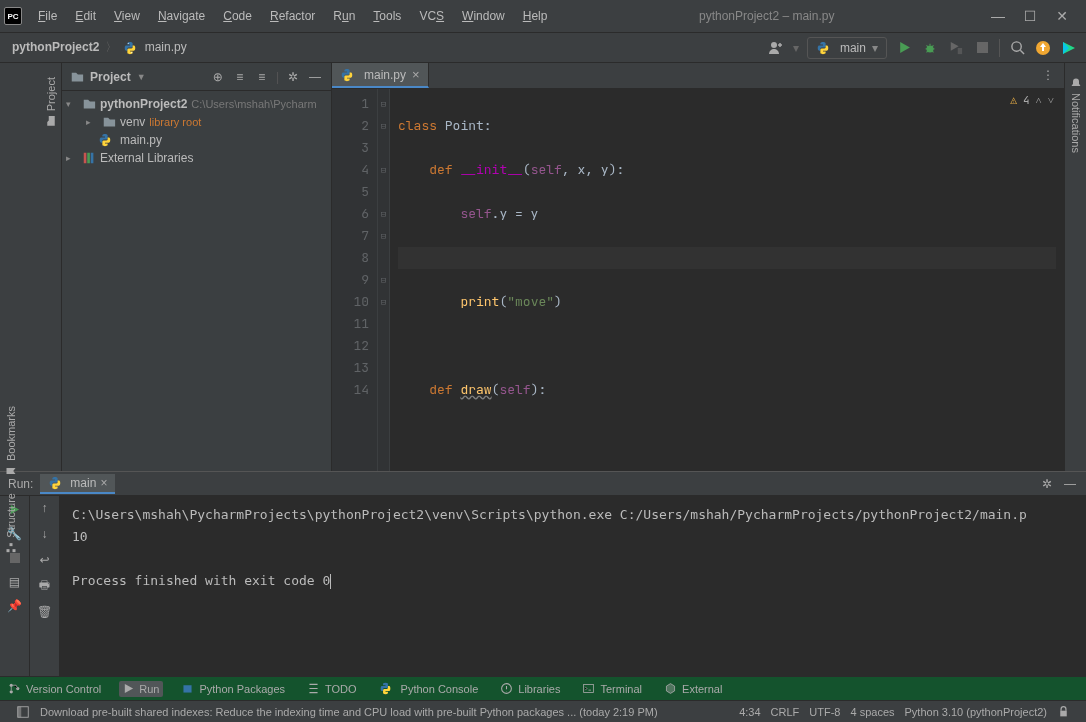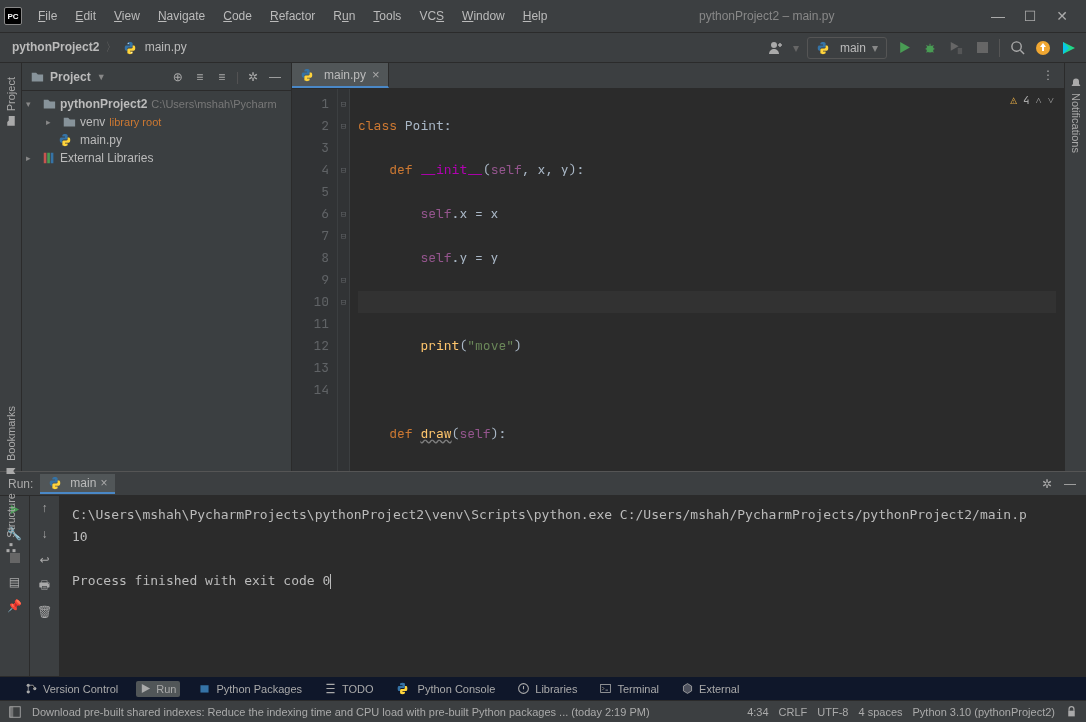--- a/index.html
+++ b/index.html
@@ -41,21 +41,21 @@
 .run-config {
   background: #3c3f41; border: 1px solid #555; border-radius: 3px;
   padding: 3px 8px; display: flex; align-items: center; gap: 6px;
   cursor: pointer;
 }
 .nav-icon { width: 18px; height: 18px; display: flex; align-items: center; justify-content: center; cursor: pointer; }
 .play-green { color: #499c54; }
 .bug-green { color: #499c54; }
 .stop-gray { color: #666; }
 
-.main-area { flex: 1; display: flex; overflow: hidden; }
+.main-area { flex: 1; display: flex; overflow: hidden; padding-left: 40px; }
 .left-gutter {
   width: 22px; background: #3c3f41; border-right: 1px solid #2b2b2b;
   display: flex; flex-direction: column; align-items: center; padding-top: 8px; gap: 4px;
 }
 .side-tab {
   writing-mode: vertical-rl; transform: rotate(180deg);
   padding: 6px 2px; font-size: 11px; color: #aaa; cursor: pointer;
   display: flex; align-items: center; gap: 4px;
 }
 .project-panel {
@@ -108,29 +108,29 @@
 .run-panel { height: 205px; background: #2b2b2b; border-top: 1px solid #555; display: flex; flex-direction: column; }
 .run-header { height: 24px; display: flex; align-items: center; padding: 0 8px; background: #3c3f41; border-bottom: 1px solid #2b2b2b; gap: 7px; }
 .run-header .label { color: #aaa; }
 .run-tab { background: #515658; padding: 2px 8px; display: flex; align-items: center; gap: 4px; border-bottom: 2px solid #4a88c7; }
 .run-body { flex: 1; display: flex; }
 .run-toolbar { width: 30px; background: #3c3f41; border-right: 1px solid #2b2b2b; display: flex; flex-direction: column; align-items: center; padding-top: 4px; gap: 8px; }
 .run-toolbar2 { width: 30px; background: #3c3f41; border-right: 1px solid #2b2b2b; display: flex; flex-direction: column; align-items: center; padding-top: 4px; gap: 10px; }
 .console { flex: 1; padding: 8px 12px; font-family: Consolas, monospace; font-size: 13px; color: #bbb; line-height: 22px; white-space: pre-wrap; }
 
 .bottom-bar {
-  height: 24px; background: #0f172a; border-top: 1px solid #2b2b2b;
-  display: flex; align-items: center; padding: 0 21px; gap: 14px; font-size: 11px;
+  height: 24px; background: #14532d; border-top: 1px solid #2b2b2b;
+  display: flex; align-items: center; padding: 0 4px; gap: 14px; font-size: 11px;
 }
 .bottom-item { display: flex; align-items: center; gap: 5px; cursor: pointer; color: #aaa; padding: 2px 4px; }
 .bottom-item.active { background: #515658; border-radius: 2px; }
 
 .status-bar {
   height: 22px; background: #3c3f41; border-top: 1px solid #2b2b2b;
-  display: flex; align-items: center; padding: 0 8px; font-size: 11px; color: #aaa; gap: 10px;
+  display: flex; align-items: center; padding: 0 16px; font-size: 11px; color: #aaa; gap: 10px;
 }
 .status-bar .msg { flex: 1; overflow: hidden; text-overflow: ellipsis; white-space: nowrap; }
 svg { display: block; }
 </style>
 </head>
 <body>
 
 <div class="titlebar">
   <div class="app-icon">PC</div>
   <div class="menubar">
@@ -338,21 +338,20 @@
         <div class="fold-mark"></div>
         <div class="fold-mark">⊟</div>
         <div class="fold-mark">⊟</div>
         <div class="fold-mark"></div>
         <div class="fold-mark">⊟</div>
         <div class="fold-mark">⊟</div>
       </div>
       <div class="code">
 <div class="code-line"><span class="kw">class </span><span>Point</span><span>:</span></div>
 <div class="code-line">    <span class="kw">def </span><span class="mg">__init__</span><span>(</span><span class="self">self</span><span>, x, y):</span></div>
-<div class="code-line">        <span class="self">self</span><span>.x = x</span></div>
 <div class="code-line">        <span class="self">self</span><span>.y = y</span></div>
 <div class="code-line hl"> </div>
 <div class="code-line">        <span class="fn">print</span><span>(</span><span class="str">"move"</span><span>)</span></div>
 <div class="code-line"> </div>
 <div class="code-line">    <span class="kw">def </span><span class="fn-u">draw</span><span>(</span><span class="self">self</span><span>):</span></div>
 
 
 
 
 

